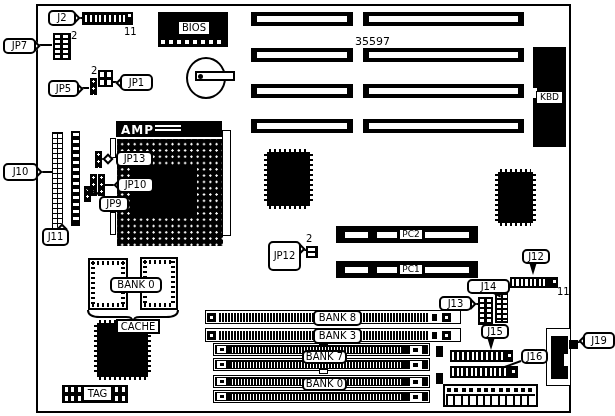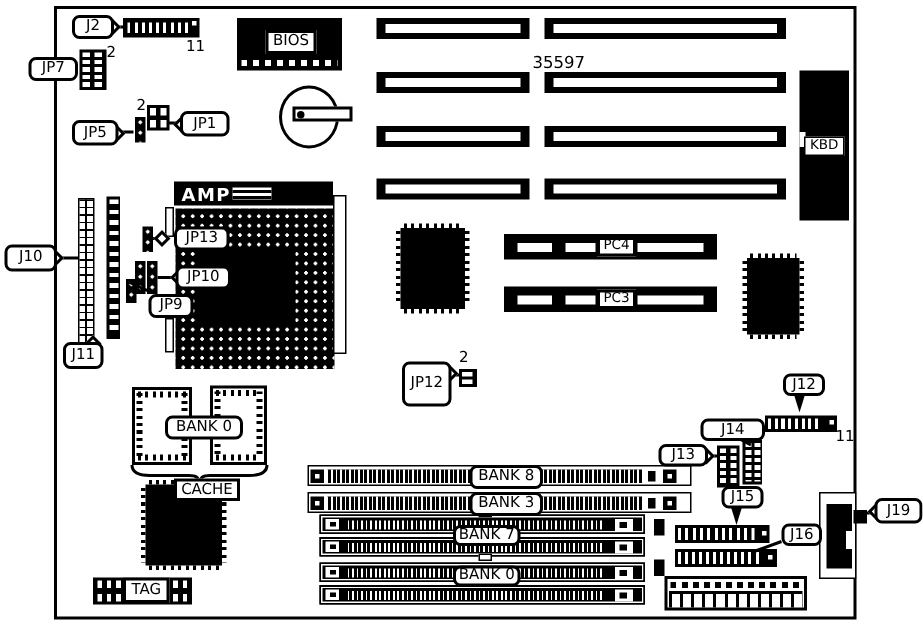--- a/index.html
+++ b/index.html
@@ -119,30 +119,30 @@
   <div class="pins-h" style="left:269px;top:206px;width:39px"></div>
   <div class="pins-v" style="left:264px;top:154px;height:50px"></div>
   <div class="pins-v" style="left:310px;top:154px;height:50px"></div>
 
   <div class="blk" style="left:498px;top:172px;width:35px;height:51px"></div>
   <div class="pins-h" style="left:500px;top:169px;width:31px"></div>
   <div class="pins-h" style="left:500px;top:223px;width:31px"></div>
   <div class="pins-v" style="left:495px;top:174px;height:47px"></div>
   <div class="pins-v" style="left:533px;top:174px;height:47px"></div>
 
-  <div class="pci" style="left:336px;top:156px">
+  <div class="pci" style="left:336px;top:226px">
     <div class="s" style="left:9px;width:23px"></div>
       <div class="s" style="left:41px;width:20px"></div>
-    <div class="pcilbl">PC4</div>
+    <div class="pcilbl">PC2</div>
     <div class="s" style="left:89px;width:44px"></div>
   </div>
-  <div class="pci" style="left:336px;top:191px">
+  <div class="pci" style="left:336px;top:261px">
     <div class="s" style="left:9px;width:23px"></div>
       <div class="s" style="left:41px;width:20px"></div>
-    <div class="pcilbl">PC3</div>
+    <div class="pcilbl">PC1</div>
     <div class="s" style="left:89px;width:44px"></div>
   </div>
 
   <div class="blk" style="left:306px;top:246px;width:12px;height:12px">
     <div class="wht" style="left:2px;top:2px;width:7px;height:3px"></div>
     <div class="wht" style="left:2px;top:7px;width:7px;height:3px"></div>
   </div>
   <div class="txt" style="left:306px;top:234px">2</div>
 
   <div class="wb" style="left:88px;top:258px;width:40px;height:52px;border-width:2px">
@@ -267,21 +267,21 @@
 
   <div class="dots" style="left:95px;top:151px;width:7px;height:17px"></div>
   <div class="dots" style="left:90px;top:174px;width:7px;height:22px"></div>
   <div class="dots" style="left:98px;top:174px;width:7px;height:22px"></div>
   <div class="dots" style="left:84px;top:186px;width:7px;height:16px"></div>
 
   <div class="callout" style="left:48px;top:10px;width:28px;height:16px">J2</div>
   <div class="diam" style="left:71px;top:14px"></div>
   <div class="ptr" style="left:77px;top:17px;width:5px"></div>
 
-  <div class="callout" style="left:19px;top:38px;width:33px;height:16px">JP7</div>
+  <div class="callout" style="left:3px;top:38px;width:33px;height:16px">JP7</div>
   <div class="diam" style="left:31px;top:42px"></div>
   <div class="ptr" style="left:36px;top:44px;width:16px"></div>
 
   <div class="callout" style="left:48px;top:80px;width:31px;height:17px">JP5</div>
   <div class="diam" style="left:74px;top:85px"></div>
   <div class="ptr" style="left:80px;top:87px;width:9px"></div>
 
   <div class="callout" style="left:120px;top:74px;width:33px;height:17px">JP1</div>
   <div class="diam" style="left:117px;top:79px"></div>
   <div class="ptr" style="left:112px;top:81px;width:6px"></div>

